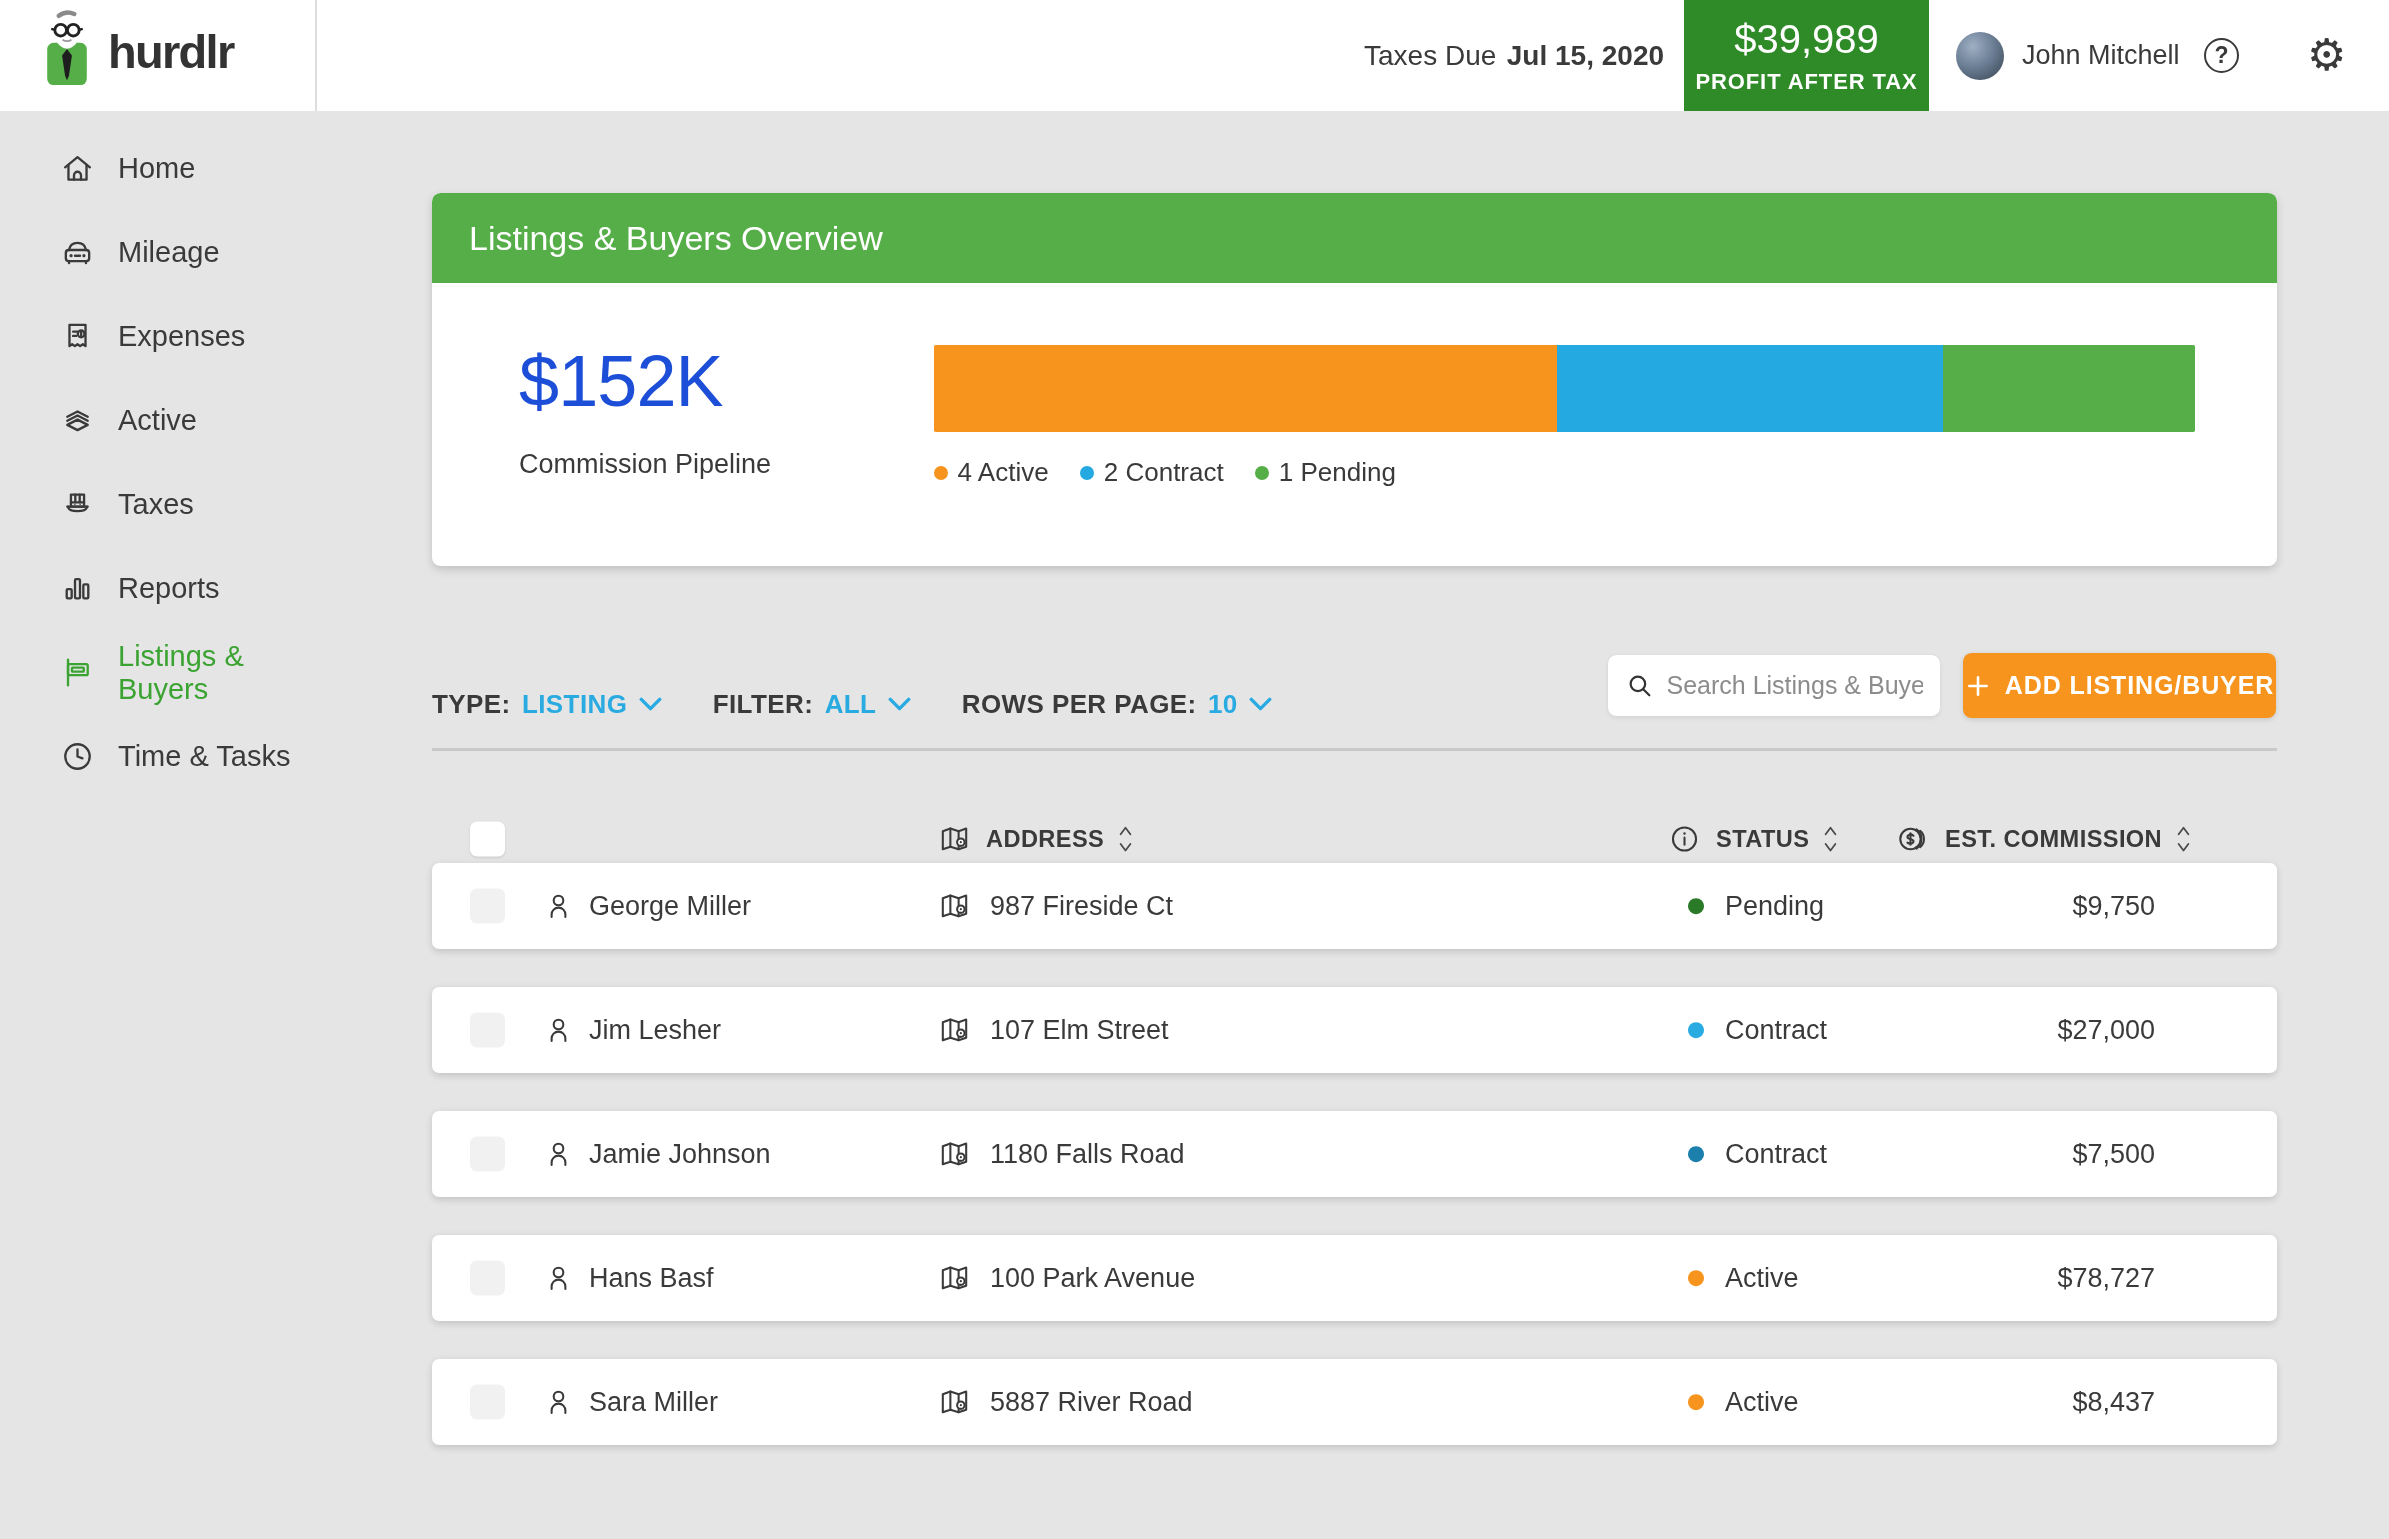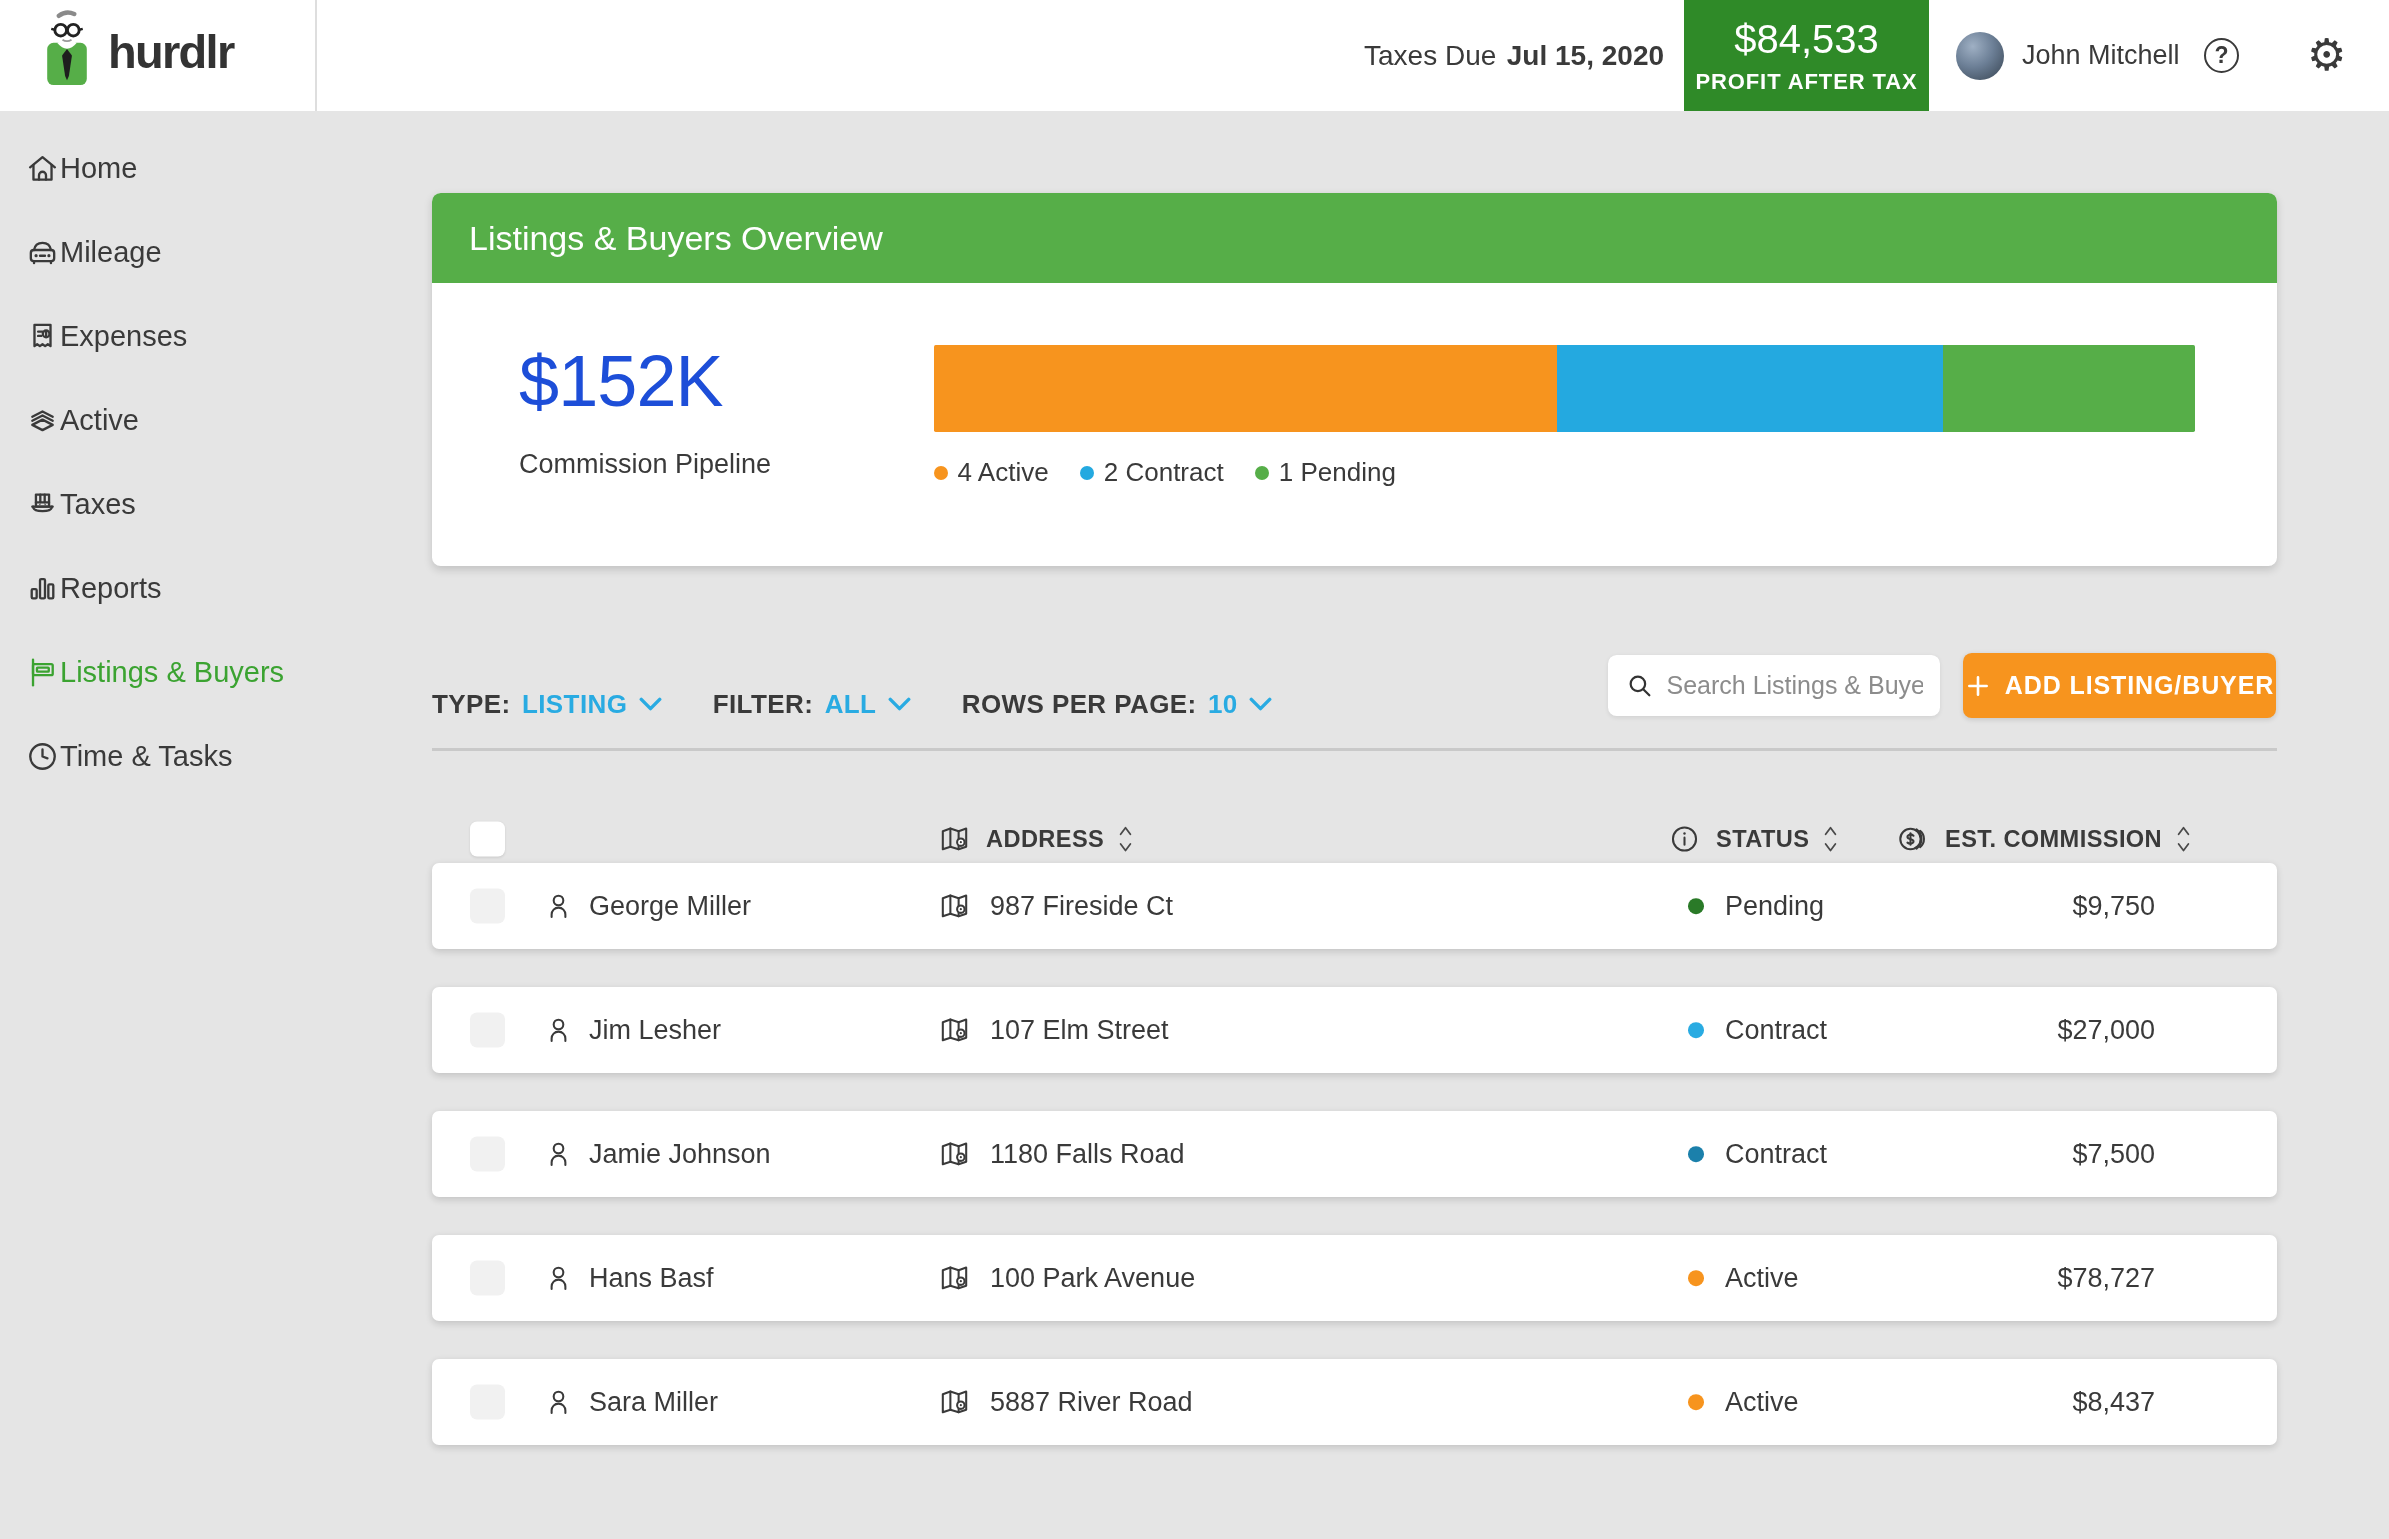--- a/index.html
+++ b/index.html
@@ -24,21 +24,21 @@
   .profit-amount { font-size:40px; font-weight:500; }
   .profit-label { font-size:22px; font-weight:700; letter-spacing:0.9px; }
   .avatar { position:absolute; left:1956px; top:31.5px; width:48px; height:48px; border-radius:50%;
     background:radial-gradient(circle at 35% 30%, #9fb0c4 0%, #6c7f96 45%, #35424f 100%); }
   .user-name { position:absolute; left:2022px; top:0; height:111px; display:flex; align-items:center; font-size:27px; cursor:pointer; }
   .help-btn { position:absolute; left:2204px; top:38px; width:35px; height:35px; border:2.6px solid #3A3A3A; border-radius:50%; display:flex; align-items:center; justify-content:center; font-size:23px; font-weight:700; cursor:pointer; }
   .gear-btn { position:absolute; left:2307px; top:33px; font-size:44px; line-height:44px; font-family:"DejaVu Sans", sans-serif; cursor:pointer; color:#3A3A3A; }
 
   
   .sidebar { position:absolute; top:111px; left:0; width:315px; bottom:0; padding-top:15.7px; }
-  .side-item { height:84px; display:flex; align-items:center; padding-left:25px; font-size:29px; cursor:pointer; color:#3A3A3A; }
+  .side-item { height:84px; display:flex; align-items:center; padding-left:60px; gap:23px; font-size:29px; cursor:pointer; color:#3A3A3A; }
   .side-item .s-icon { width:35px; height:35px; flex:0 0 35px; }
   .side-item.active { color:#3BA331; }
 
   
   .main { position:absolute; left:315px; top:111px; right:0; bottom:0; }
 
   .overview-card { position:absolute; left:117px; top:82px; width:1845px; height:373px; background:#FFFFFF; border-radius:8.7px; box-shadow:0 3.5px 8.7px rgba(0,0,0,0.15); }
   .overview-header { height:90px; background:#56AE48; border-radius:8.7px 8.7px 0 0; display:flex; align-items:center; padding-left:37px; color:#FFFFFF; font-size:34px; font-weight:400; }
   .pipeline-total { position:absolute; left:87px; top:147px; font-size:72px; font-weight:500; color:#1d4ed8; letter-spacing:-0.9px; }
   .pipeline-sublabel { position:absolute; left:87px; top:256px; font-size:27px; color:#3A3A3A; }
@@ -106,21 +106,21 @@
     <span class="wordmark">hurdlr</span>
   </div>
   <div class="topbar-divider"></div>
 
   <div class="taxes-due">
     <span>Taxes Due</span>
     <b>Jul 15, 2020</b>
   </div>
 
   <div class="profit-badge">
-    <div class="profit-amount">$84,533</div>
+    <div class="profit-amount">$39,989</div>
     <div class="profit-label">PROFIT AFTER TAX</div>
   </div>
 
   <div class="avatar"></div>
   <div class="user-name">John Mitchell</div>
   <div class="help-btn">
     <span>?</span>
   </div>
   <div class="gear-btn">
     <span>⚙</span>

